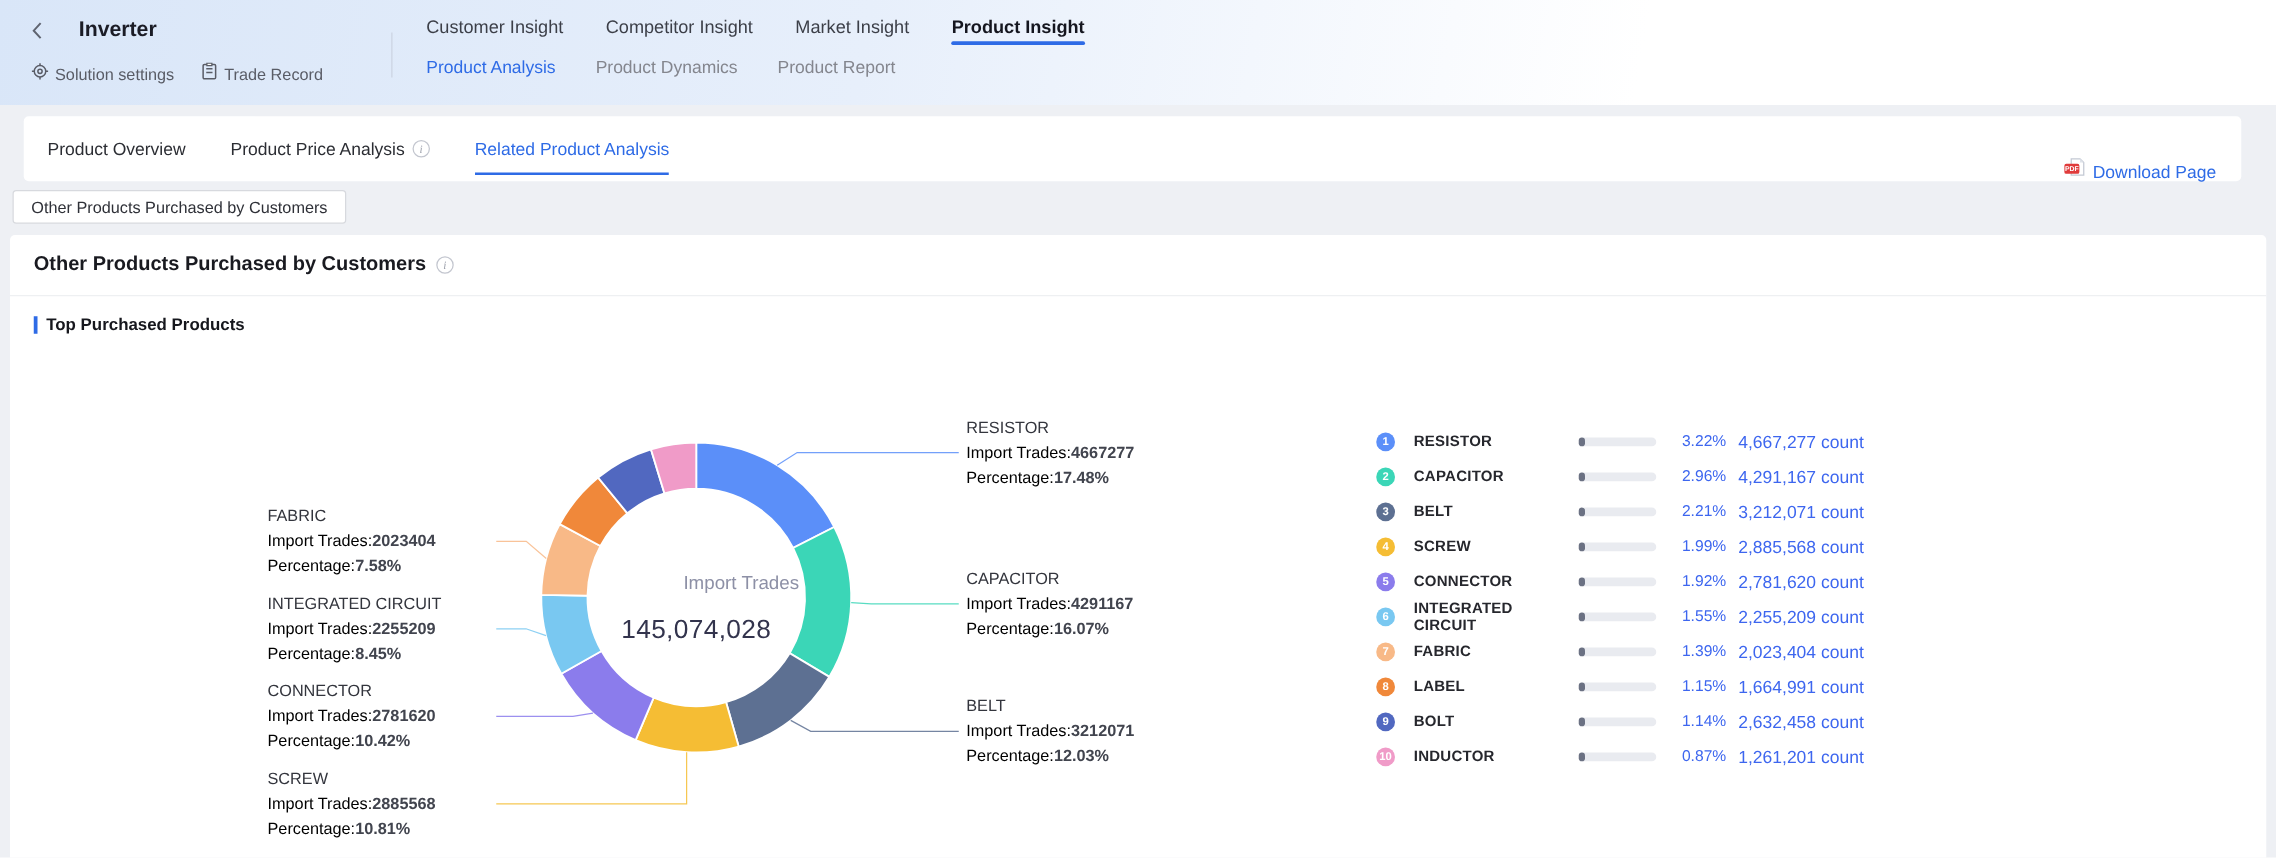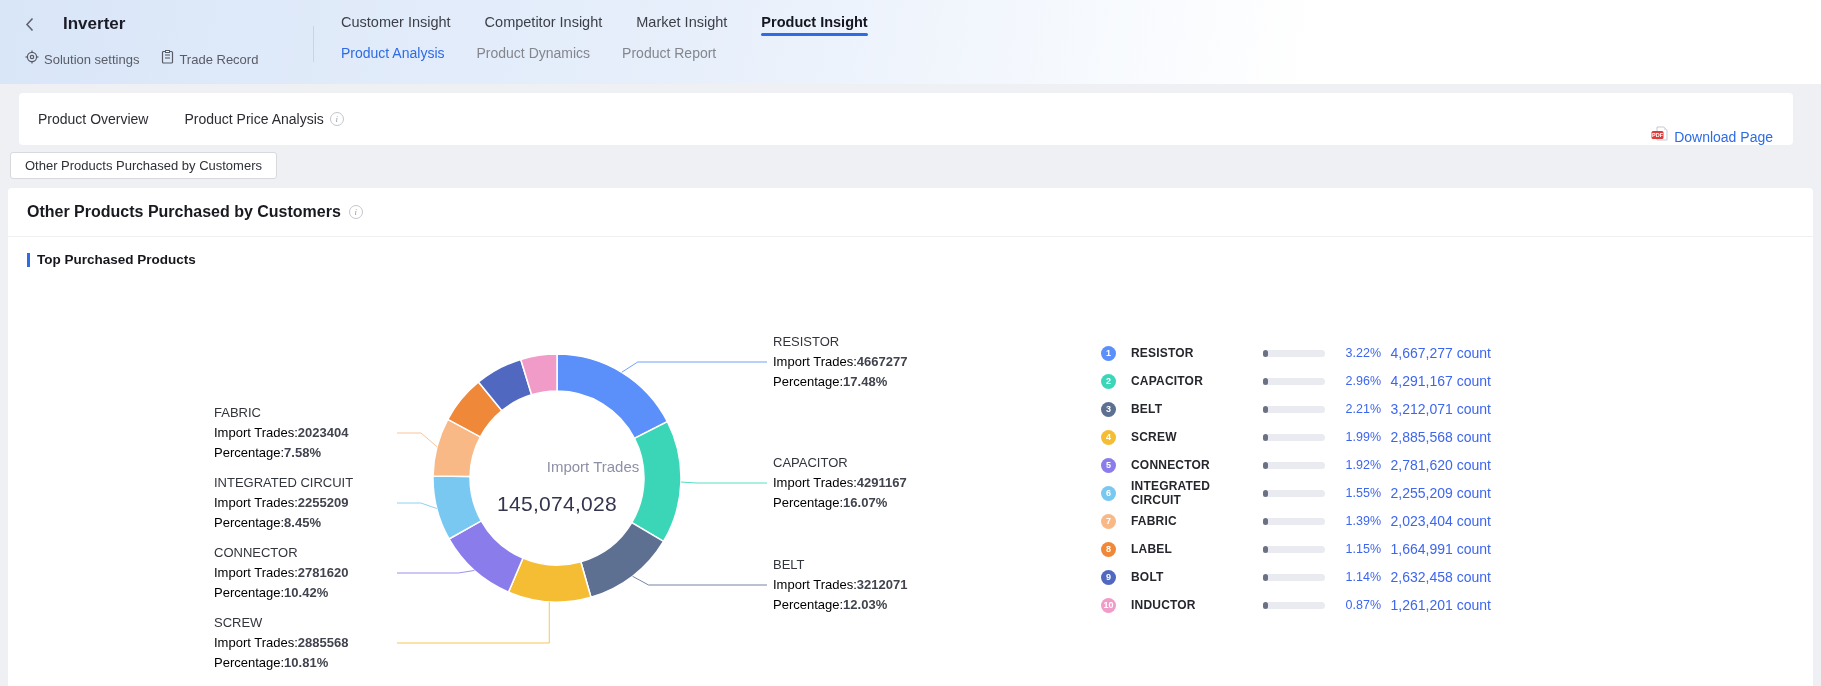--- a/index.html
+++ b/index.html
@@ -122,20 +122,21 @@
         <div class="stab">Product Dynamics</div>
         <div class="stab">Product Report</div>
       </nav>
   </div>
 </header>
 
 <div class="nav-band">
   <nav class="page-tabs">
       <div class="ptab">Product Overview</div>
       <div class="ptab">Product Price Analysis<span class="icon-info">i</span></div>
+      <div class="ptab active">Related Product Analysis</div>
     </nav>
   <a class="download-link">
     <span>
       <svg width="17" height="16" viewBox="0 0 17 16">
         <path d="M6,1 h7 l3,3 v10 h-10 z" fill="#fff" stroke="#c4c9d4" stroke-width="1"></path>
         <path d="M13,1 l3,3 h-3 z" fill="#dfe3ea"></path>
         <rect x="0.5" y="5" width="12" height="8" rx="1.5" fill="#e03b3b"></rect>
         <text x="6.5" y="11" font-size="5.5" font-weight="bold" fill="#fff" text-anchor="middle" font-family="Liberation Sans,sans-serif">PDF</text>
       </svg>
     </span>

